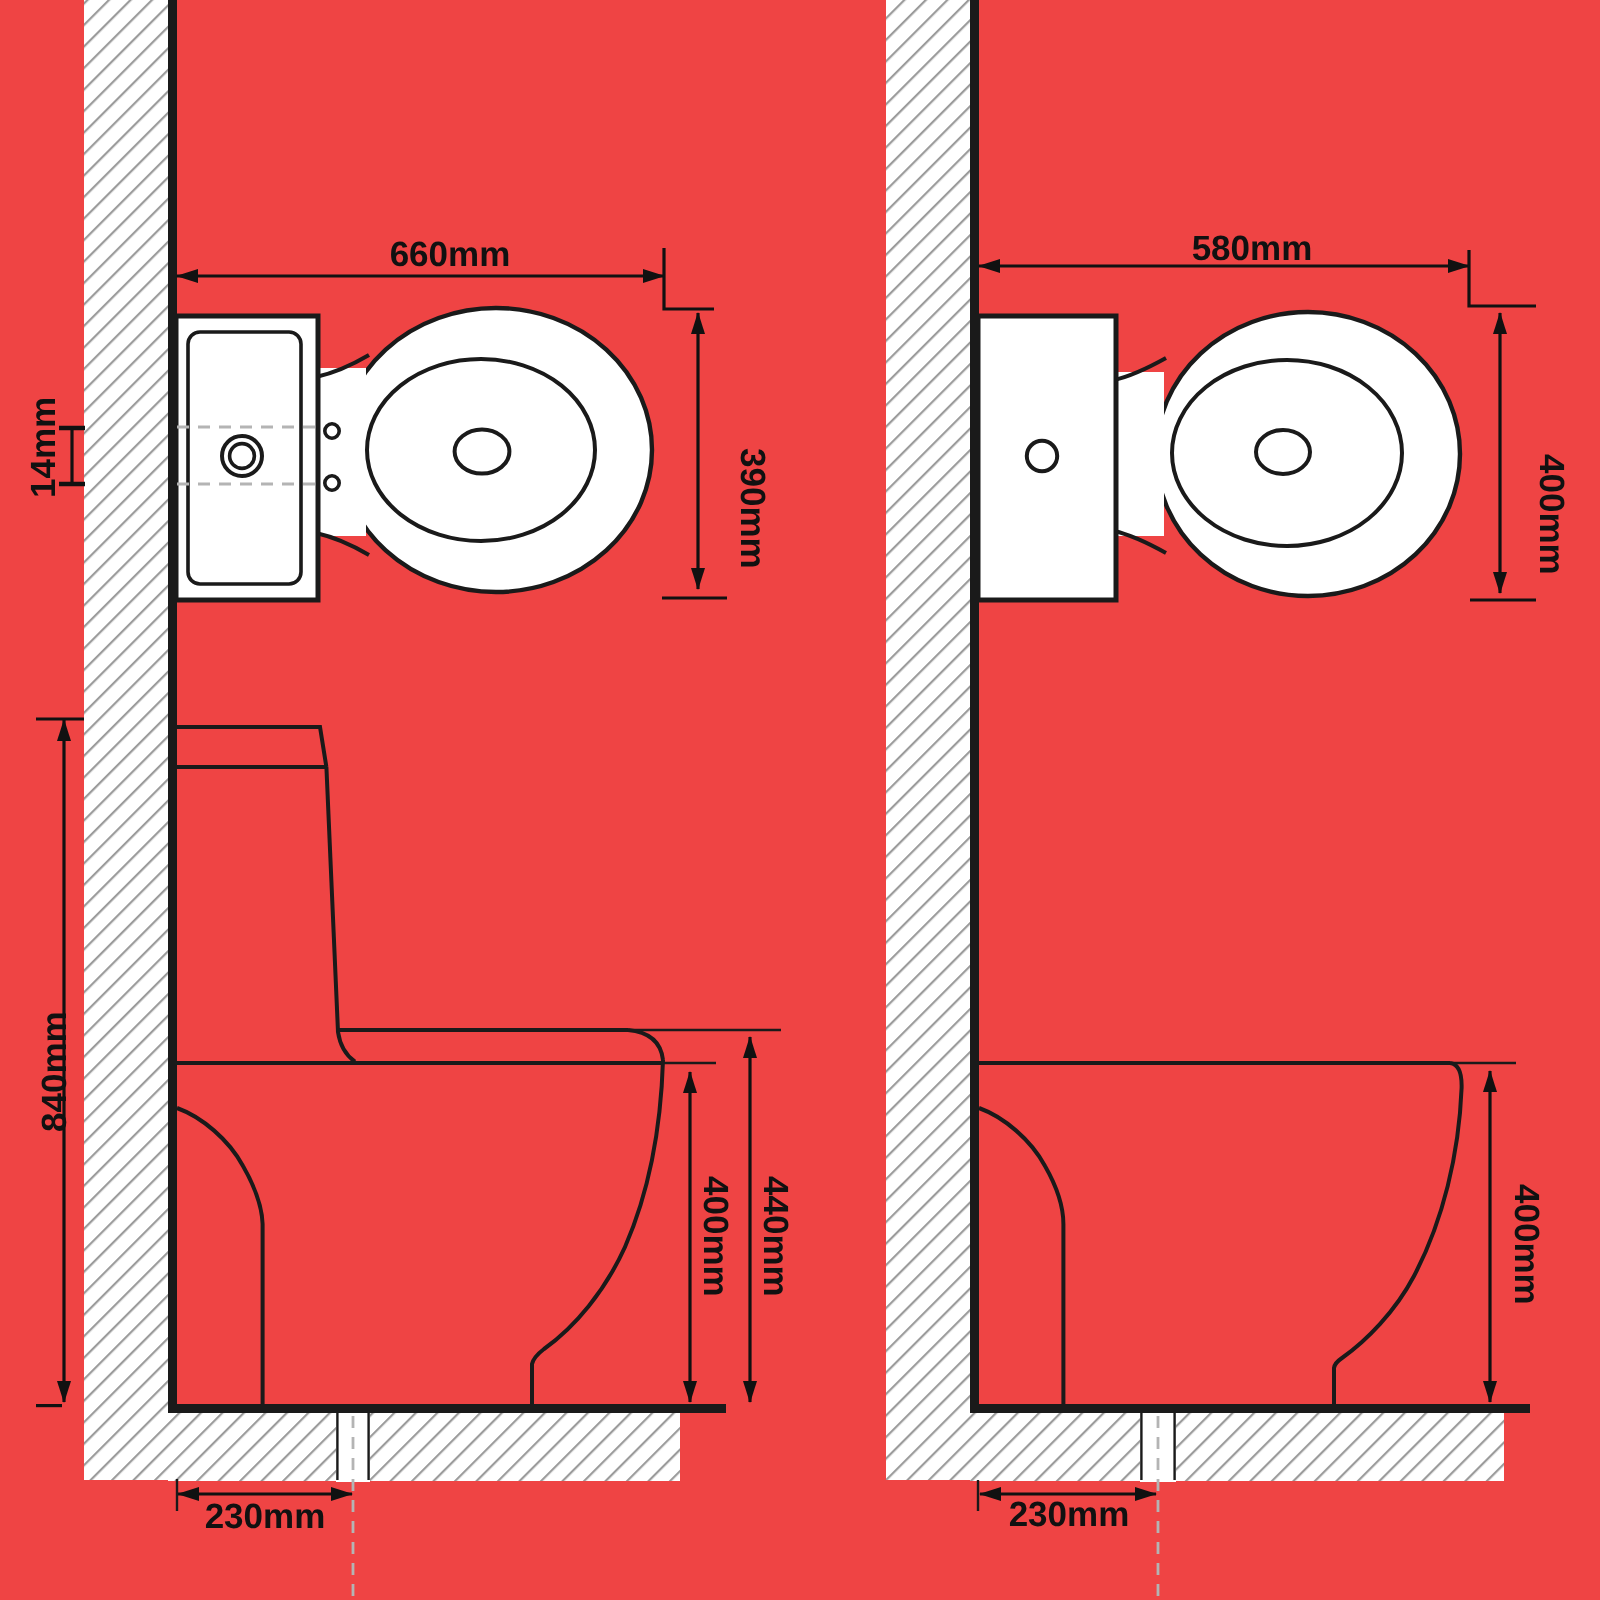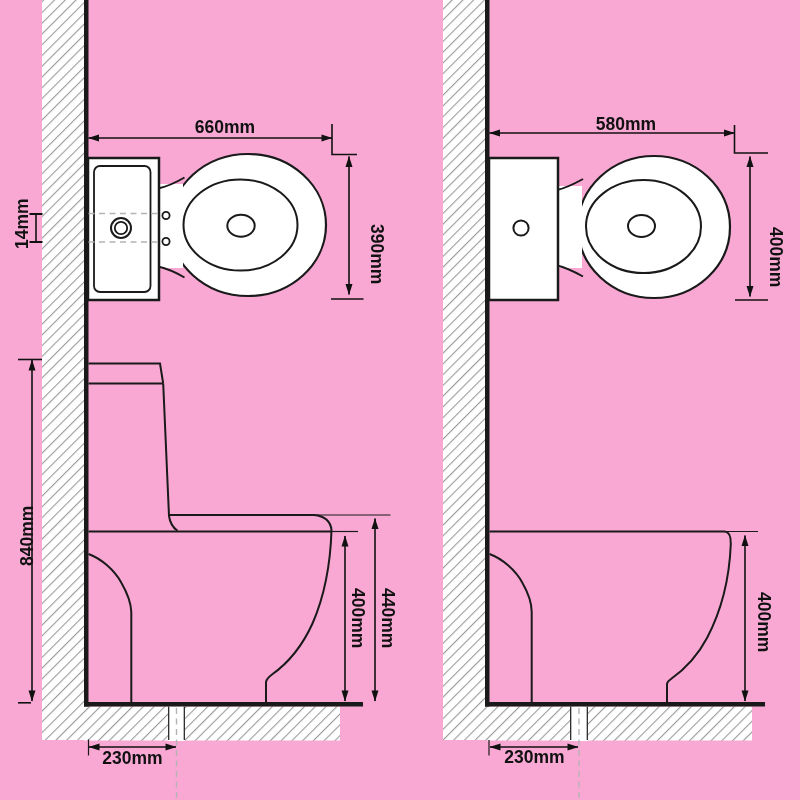--- a/index.html
+++ b/index.html
@@ -1,16 +1,16 @@
 <!DOCTYPE html>
 <html><head>
 <meta charset="utf-8">
 <style>
   html,body{margin:0;padding:0;background:#ffffff;}
-  .canvas{position:relative;width:800px;height:800px;background:#f9a8d4;overflow:hidden;}
+  .canvas{position:relative;width:800px;height:800px;background:#ef4444;overflow:hidden;}
   svg{display:block;}
   svg text{font-family:"Liberation Sans","DejaVu Sans",sans-serif;font-weight:bold;font-size:17.5px;fill:#111111;}
   .ln{stroke:#1a1a1a;stroke-width:2;fill:none;}
   .ln-thin{stroke:#1a1a1a;stroke-width:1.2;fill:none;}
   .dim{stroke:#111111;stroke-width:1.6;fill:none;}
   .dash{stroke:#b4b4b4;stroke-width:1.4;fill:none;stroke-dasharray:6 4.5;}
   .whitefill{fill:#ffffff;}
 </style>
 </head>
 <body>

